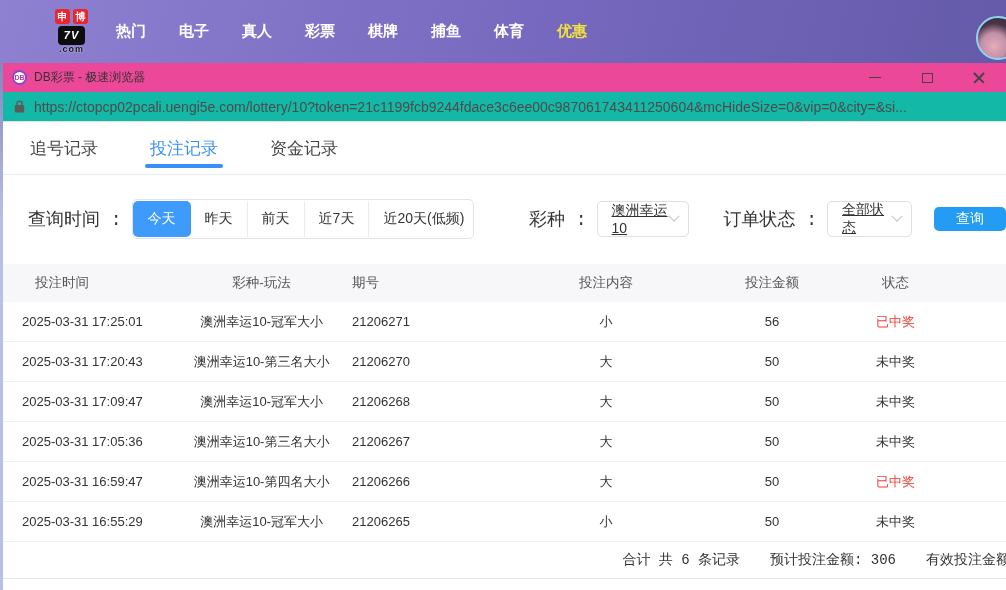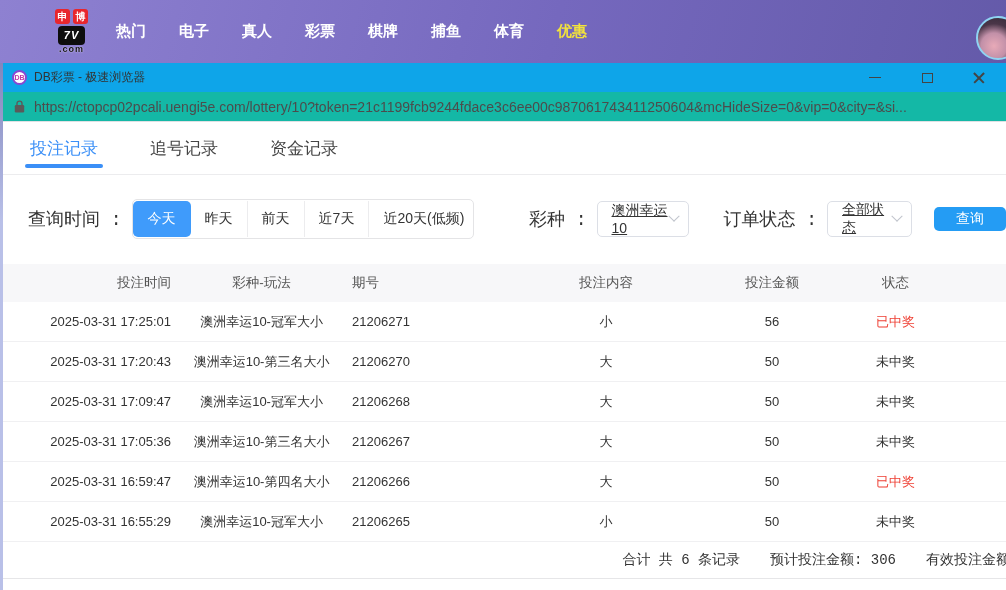--- a/index.html
+++ b/index.html
@@ -24,21 +24,21 @@
   .logo-com{ font-size:9px; font-weight:bold; color:#111; margin-top:-1px;
     text-shadow:0 0 2px #cfc6f0, 0 0 1px #cfc6f0; letter-spacing:1px;}
   .main-nav{ display:flex; margin-left:28px; gap:33px; }
   .nav-item{ color:#fff; font-size:15px; font-weight:bold; cursor:pointer; white-space:nowrap;}
   .nav-item.highlight{ color:#f2e23c; }
   .avatar{ position:absolute; right:-14px; top:16px; width:44px; height:44px; border-radius:50%;
     border:2px solid #8fd4f2; cursor:pointer;
     background:radial-gradient(circle at 40% 70%, #e8aab8 0%, #c290a8 35%, #4a3648 60%, #2e2633 100%);}
 
   
-  .title-bar{ height:29px; background:#0ea5e9; display:flex; align-items:center;
+  .title-bar{ height:29px; background:#ec4899; display:flex; align-items:center;
     padding-left:12px; position:relative;}
   .favicon{ width:15px; height:15px; border-radius:50%; background:#fff; border:2px solid #8a46d2;
     color:#c13ba8; font-size:7px; font-weight:bold; display:flex; align-items:center;
     justify-content:center; margin-right:7px;}
   .window-title{ font-size:12px; color:#333; }
   .win-controls{ position:absolute; right:8px; top:0; height:29px; display:flex; align-items:center; gap:26px; padding-right:6px;}
   .win-btn{ width:26px; height:26px; display:flex; align-items:center; justify-content:center; cursor:pointer; color:#333;}
   .glyph-min{ width:12px; height:0; border-top:1.6px solid #444; display:block;}
   .glyph-max{ width:11px; height:10px; border:1.6px solid #444; display:block;}
   .glyph-close{ position:relative; width:12px; height:12px; display:block;}
@@ -83,21 +83,21 @@
   .chev{ width:8px; height:8px; border-right:1.6px solid #c0c4cc; border-bottom:1.6px solid #c0c4cc;
     transform:rotate(45deg) translate(-2px,-2px); flex-shrink:0;}
   .lbl-lottery{ margin-left:55px; }
   .search-btn{ width:73px; height:24px; background:#249cf4; color:#fff; border:none;
     border-radius:5px; font-size:14px; cursor:pointer; font-family:inherit;}
 
   .bet-table{ margin-top:27px; font-size:13px; color:#333;}
   .trow{ display:flex; align-items:center; }
   .thead{ height:38px; background:#f7f7f9; color:#555; font-size:13.5px;}
   .tbody-row{ height:40px; border-bottom:1px solid #f0f0f2; }
-  .c1{ width:17%; text-align:right; padding-left:22px;}
+  .c1{ width:17%; text-align:left; padding-left:22px;}
   .thead .c1{ padding-left:35px;}
   .c2{ width:18%; text-align:center;}
   .c3{ width:16.5%; }
   .c4{ width:17.5%; text-align:center;}
   .c5{ width:15.5%; text-align:center;}
   .c6{ width:15.5%; text-align:center; padding-right:65px;}
   .status-won{ color:#ee3f33; }
 
   .summary-row{ height:37px; display:flex; align-items:center; justify-content:flex-end;
     gap:30px; font-size:14px; color:#333; border-bottom:1px solid #e6e6e8; padding-right:0;font-family:Liberation Mono, monospace;}
@@ -153,22 +153,22 @@
       </svg>
   </span>
   <span class="url-text">https://ctopcp02pcali.uengi5e.com/lottery/10?token=21c1199fcb9244fdace3c6ee00c987061743411250604&amp;mcHideSize=0&amp;vip=0&amp;city=&amp;si...</span>
 </div>
 
 <div class="window-edge"></div>
 
 <div class="content">
 
   <div class="tabs-row">
+      <div class="tab">追号记录</div>
       <div class="tab active">投注记录</div>
-      <div class="tab">追号记录</div>
       <div class="tab">资金记录</div>
     </div>
 
   <div class="filter-row">
     <span class="filter-label">查询时间 :</span>
     <div class="time-group">
         <div class="time-opt active">今天</div>
         <div class="time-opt">昨天</div>
         <div class="time-opt divided">前天</div>
         <div class="time-opt divided">近7天</div>

